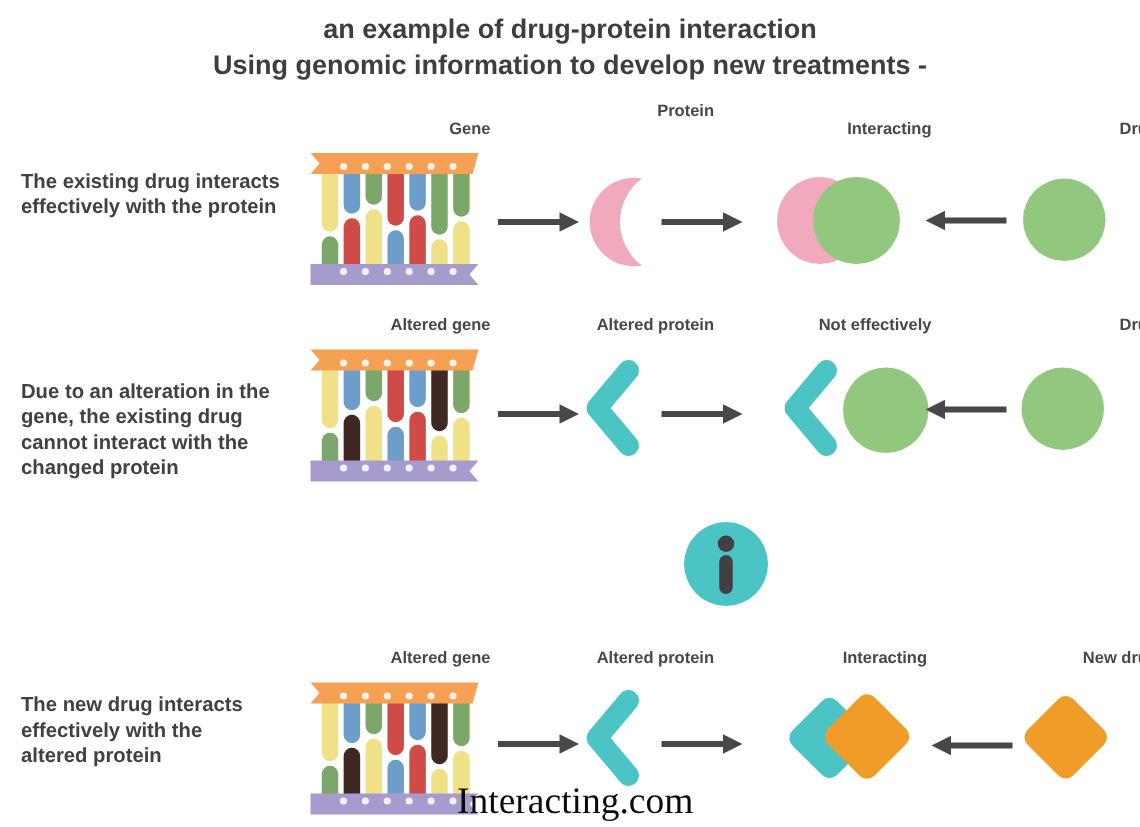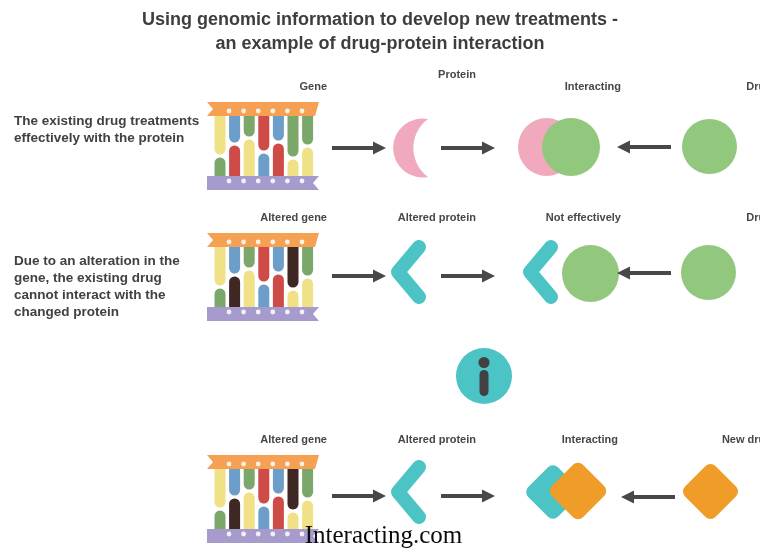--- a/index.html
+++ b/index.html
@@ -18,30 +18,30 @@
   .watermark{position:absolute;left:275px;top:519px;width:217px;height:32px;z-index:6;
              display:flex;align-items:center;justify-content:center;
              font-family:"Liberation Serif",serif;font-size:25px;color:#0b0b0b;}
 </style>
 </head>
 <body>
 
 <div class="stage">
 
   <div class="title">
+    <div>an example of drug-protein interaction</div>
     <div>Using genomic information to develop new treatments -</div>
-    <div>an example of drug-protein interaction</div>
   </div>
 
   <div class="lbl" style="left:197px;top:80px">Gene</div>
   <div class="lbl" style="left:346px;top:68px">Protein</div>
   <div class="lbl" style="left:491px;top:80px">Interacting</div>
   <div class="lbl" style="left:642px;top:80px">Drug</div>
 
-  <div class="desc" style="top:112px">The existing drug treatments
+  <div class="desc" style="top:112px">The existing drug interacts
 effectively with the protein</div>
 
   <div class="gene" style="left:204px;top:100px"><svg viewBox="0 0 118 92" width="118" height="92">
         <rect x="10.5" y="9" width="11" height="45.5" rx="5.5" fill="#f0e187"></rect>
         <rect x="10.5" y="57.5" width="11" height="25.5" rx="5.5" fill="#7ca76a"></rect>
         <rect x="25.1" y="9" width="11" height="33.5" rx="5.5" fill="#6d9dc9"></rect>
         <rect x="25.1" y="45.5" width="11" height="37.5" rx="5.5" fill="#ce4b47"></rect>
         <rect x="39.7" y="9" width="11" height="27.5" rx="5.5" fill="#7ca76a"></rect>
         <rect x="39.7" y="39.5" width="11" height="43.5" rx="5.5" fill="#f0e187"></rect>
         <rect x="54.3" y="9" width="11" height="41.5" rx="5.5" fill="#ce4b47"></rect>
@@ -168,20 +168,23 @@
     <circle cx="29" cy="29" r="28" fill="#4cc3c4"></circle>
     <circle cx="29" cy="15.5" r="5.5" fill="#414042"></circle>
     <rect x="24.5" y="23" width="9" height="26" rx="4.5" fill="#414042"></rect>
   </svg>
 
   <div class="lbl" style="left:197px;top:433px">Altered gene</div>
   <div class="lbl" style="left:346px;top:433px">Altered protein</div>
   <div class="lbl" style="left:488px;top:433px">Interacting</div>
   <div class="lbl" style="left:642px;top:433px">New drug</div>
 
+  <div class="desc" style="top:461px">The new drug interacts
+effectively with the
+altered protein</div>
 
   <div class="gene" style="left:204px;top:453px"><svg viewBox="0 0 118 92" width="118" height="92">
         <rect x="10.5" y="9" width="11" height="45.5" rx="5.5" fill="#f0e187"></rect>
         <rect x="10.5" y="57.5" width="11" height="25.5" rx="5.5" fill="#7ca76a"></rect>
         <rect x="25.1" y="9" width="11" height="33.5" rx="5.5" fill="#6d9dc9"></rect>
         <rect x="25.1" y="45.5" width="11" height="37.5" rx="5.5" fill="#3f2723"></rect>
         <rect x="39.7" y="9" width="11" height="27.5" rx="5.5" fill="#7ca76a"></rect>
         <rect x="39.7" y="39.5" width="11" height="43.5" rx="5.5" fill="#f0e187"></rect>
         <rect x="54.3" y="9" width="11" height="41.5" rx="5.5" fill="#ce4b47"></rect>
         <rect x="54.3" y="53.5" width="11" height="29.5" rx="5.5" fill="#6d9dc9"></rect>

